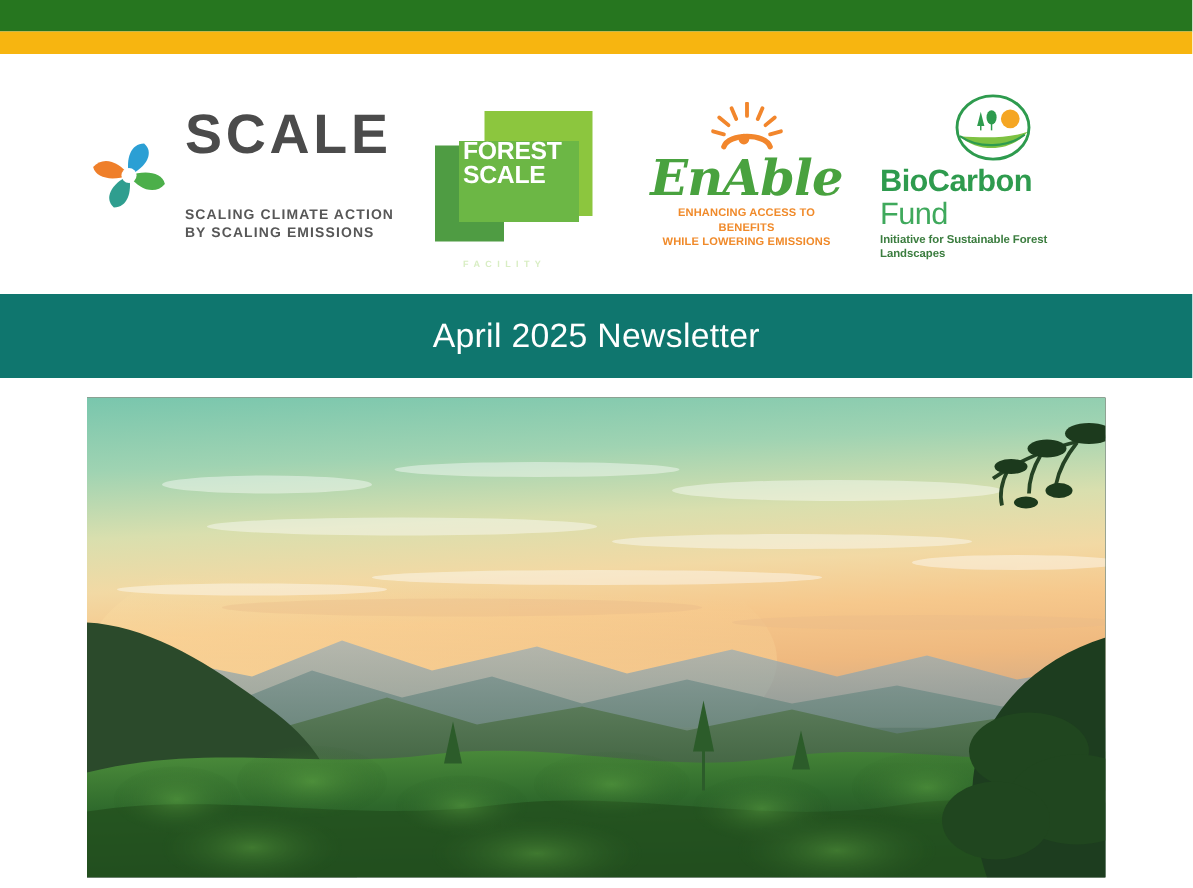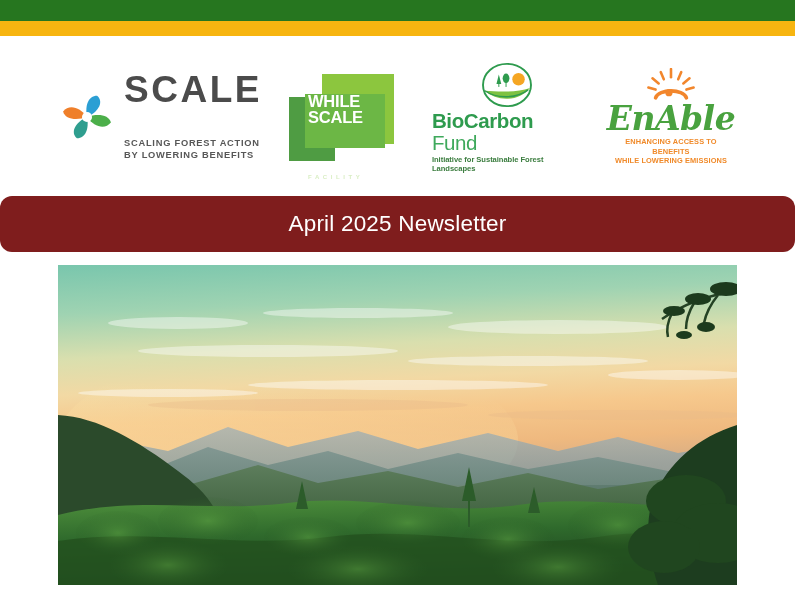--- a/index.html
+++ b/index.html
@@ -169,25 +169,24 @@
     line-height: 1.35;
     text-align: center;
     margin-top: 2px;
   }
 
   
   .title-band {
     position: absolute;
     left: 0; top: 196px;
     width: 795px; height: 56px;
-    background: #7f1d1d;
+    background: #0f766e;
     display: flex;
     align-items: center;
     justify-content: center;
-    border-radius: 12px;
   }
   .title-text {
     color: #ffffff;
     font-size: 22.5px;
     font-weight: normal;
     letter-spacing: 0.2px;
   }
 
   
   .hero-wrap {
@@ -215,56 +214,36 @@
           <path d="M50 50 C 30 46, 14 34, 18 20 C 34 14, 48 28, 50 50 Z" fill="#ef7f2a" transform="rotate(-30 50 50)"></path>
           <path d="M50 50 C 46 30, 52 12, 68 12 C 80 22, 72 40, 50 50 Z" fill="#2b9fd4"></path>
           <path d="M50 50 C 70 54, 86 66, 82 80 C 66 86, 52 72, 50 50 Z" fill="#4caf4a" transform="rotate(-30 50 50)"></path>
           <path d="M50 50 C 54 70, 48 88, 32 88 C 20 78, 28 60, 50 50 Z" fill="#2f9e8f"></path>
           <circle cx="50" cy="50" r="9" fill="#ffffff"></circle>
         </svg>
       </div>
       <div class="scale-text">
         <div class="scale-word">SCALE</div>
         <div class="scale-tag">
-          <div>SCALING FOREST ACTION</div>
-          <div>BY LOWERING BENEFITS</div>
+          <div>SCALING CLIMATE ACTION</div>
+          <div>BY SCALING EMISSIONS</div>
         </div>
       </div>
     </div>
 
     <div class="logo fcpf-logo">
       <div class="fcpf-sq fcpf-sq-back"></div>
       <div class="fcpf-sq fcpf-sq-left"></div>
       <div class="fcpf-sq fcpf-sq-main"></div>
       <div class="fcpf-text">
-        <div class="fcpf-l1">WHILE</div>
+        <div class="fcpf-l1">FOREST</div>
         <div class="fcpf-l2">SCALE</div>
         <div class="fcpf-l3">PARTNERSHIP</div>
         <div class="fcpf-l4">FACILITY</div>
       </div>
-    </div>
-
-    <div class="logo bio-logo">
-      <div class="bio-mark">
-        <svg viewBox="0 0 120 100" width="58" height="48" aria-hidden="true">
-          <path d="M10 50 A50 44 0 0 1 110 50 A50 44 0 0 1 10 50 Z" fill="none" stroke="#2e9b4e" stroke-width="4"></path>
-          <circle cx="84" cy="38" r="13" fill="#f5a623"></circle>
-          <path d="M38 48 l5 -20 l5 20 z" fill="#2e9b4e"></path>
-          <rect x="42" y="46" width="2" height="8" fill="#2e9b4e"></rect>
-          <ellipse cx="58" cy="36" rx="7" ry="10" fill="#2e9b4e"></ellipse>
-          <rect x="57" y="44" width="2" height="10" fill="#2e9b4e"></rect>
-          <path d="M14 62 C 40 86, 86 84, 108 56 C 80 66, 42 64, 14 62 Z" fill="#7ec242"></path>
-          <path d="M14 62 C 40 80, 80 78, 104 60" fill="none" stroke="#2e9b4e" stroke-width="3"></path>
-        </svg>
-      </div>
-      <div class="bio-word">
-        <span>BioCarbon</span>
-        <span class="fund">Fund</span>
-      </div>
-      <div class="bio-tag">Initiative for Sustainable Forest Landscapes</div>
     </div>
 
     <div class="logo enable-logo">
       <div class="enable-mark">
         <svg viewBox="0 0 120 70" width="62" height="36" aria-hidden="true">
           <g stroke="#f2862c" stroke-width="5" stroke-linecap="round">
             <line x1="60" y1="2" x2="60" y2="18"></line>
             <line x1="40" y1="8" x2="46" y2="22"></line>
             <line x1="80" y1="8" x2="74" y2="22"></line>
             <line x1="24" y1="20" x2="36" y2="30"></line>
@@ -276,20 +255,40 @@
           <circle cx="56" cy="48" r="7" fill="#f2862c"></circle>
         </svg>
       </div>
       <div class="enable-word">EnAble</div>
       <div class="enable-tag">
         <div>ENHANCING ACCESS TO BENEFITS</div>
         <div>WHILE LOWERING EMISSIONS</div>
       </div>
     </div>
 
+    <div class="logo bio-logo">
+      <div class="bio-mark">
+        <svg viewBox="0 0 120 100" width="58" height="48" aria-hidden="true">
+          <path d="M10 50 A50 44 0 0 1 110 50 A50 44 0 0 1 10 50 Z" fill="none" stroke="#2e9b4e" stroke-width="4"></path>
+          <circle cx="84" cy="38" r="13" fill="#f5a623"></circle>
+          <path d="M38 48 l5 -20 l5 20 z" fill="#2e9b4e"></path>
+          <rect x="42" y="46" width="2" height="8" fill="#2e9b4e"></rect>
+          <ellipse cx="58" cy="36" rx="7" ry="10" fill="#2e9b4e"></ellipse>
+          <rect x="57" y="44" width="2" height="10" fill="#2e9b4e"></rect>
+          <path d="M14 62 C 40 86, 86 84, 108 56 C 80 66, 42 64, 14 62 Z" fill="#7ec242"></path>
+          <path d="M14 62 C 40 80, 80 78, 104 60" fill="none" stroke="#2e9b4e" stroke-width="3"></path>
+        </svg>
+      </div>
+      <div class="bio-word">
+        <span>BioCarbon</span>
+        <span class="fund">Fund</span>
+      </div>
+      <div class="bio-tag">Initiative for Sustainable Forest Landscapes</div>
+    </div>
+
   </div>
 
   <div class="title-band">
     <div class="title-text">April 2025 Newsletter</div>
   </div>
 
   <div class="hero-wrap">
     <svg class="hero-svg" viewBox="0 0 679 320" preserveAspectRatio="none" aria-hidden="true">
       <defs>
         <linearGradient id="sky" x1="0" y1="0" x2="0.15" y2="1">

